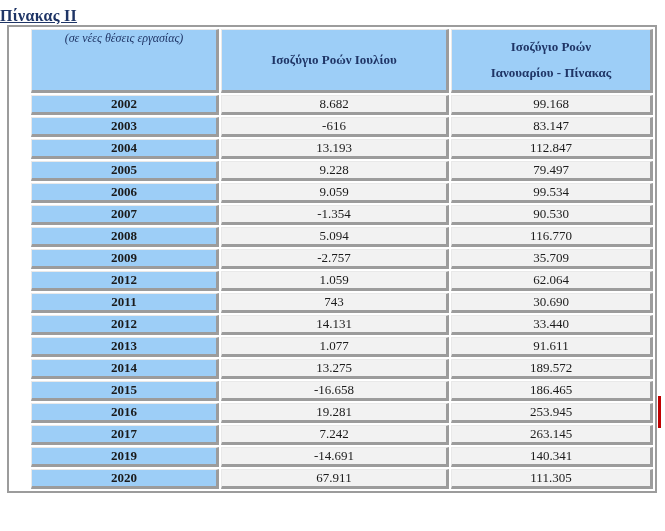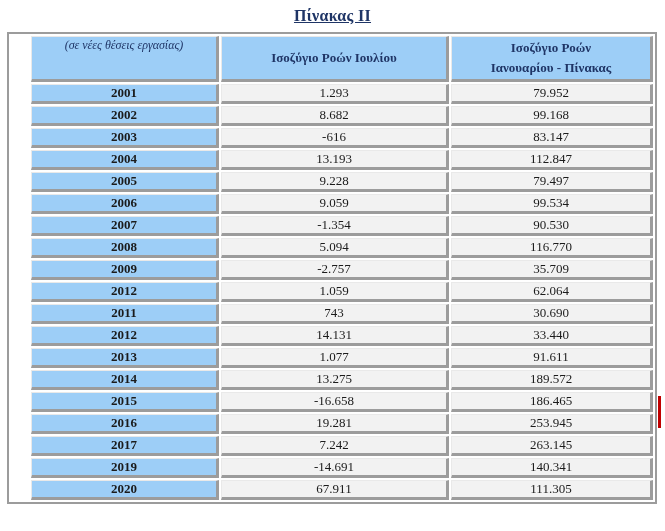--- a/index.html
+++ b/index.html
@@ -13,27 +13,27 @@
     --page-bg:#FFFFFF;
   }
   *{box-sizing:border-box;margin:0;padding:0;}
   html,body{width:665px;height:531px;overflow:hidden;}
   body{
     background:var(--page-bg);
     font-family:"Liberation Serif","DejaVu Serif",serif;
     position:relative;
   }
   .doc-title{
-    text-align:center;
+    text-align:left;
     color:var(--navy);
     font-size:16px;
     font-weight:bold;
     text-decoration:underline;
     margin-top:7px;
-    margin-bottom:7px;
+    margin-bottom:0;
     letter-spacing:.3px;
   }
   table.flows{
     margin-left:7px;
     width:650px;
     border:2px solid var(--border-dark);
     border-collapse:separate;
     border-spacing:2px;
     background:var(--page-bg);
     table-layout:fixed;
@@ -60,21 +60,21 @@
     font-size:12px;
     font-weight:normal;
     font-style:italic;
     vertical-align:top;
     padding-top:1px;
   }
   th .two-line{
     display:flex;
     flex-direction:column;
     justify-content:space-evenly;
-    height:42px;
+    height:60px;
   }
   td{
     height:16px;
     font-size:13px;
     line-height:16px;
     color:var(--text-dark);
     background:var(--data-bg);
   }
   td.year-cell{
     background:var(--blue-bg);
@@ -106,25 +106,20 @@
       <th>Ισοζύγιο Ροών Ιουλίου</th>
       <th>
         <div class="two-line">
           <span>Ισοζύγιο Ροών</span>
           <span>Ιανουαρίου - Πίνακας</span>
         </div>
       </th>
     </tr>
   </thead>
   <tbody>
-  <tr>
-    <td class="year-cell">2001</td>
-    <td>1.293</td>
-    <td>79.952</td>
-  </tr>
 
   <tr>
     <td class="year-cell">2002</td>
     <td>8.682</td>
     <td>99.168</td>
   </tr>
 
   <tr>
     <td class="year-cell">2003</td>
     <td>-616</td>

